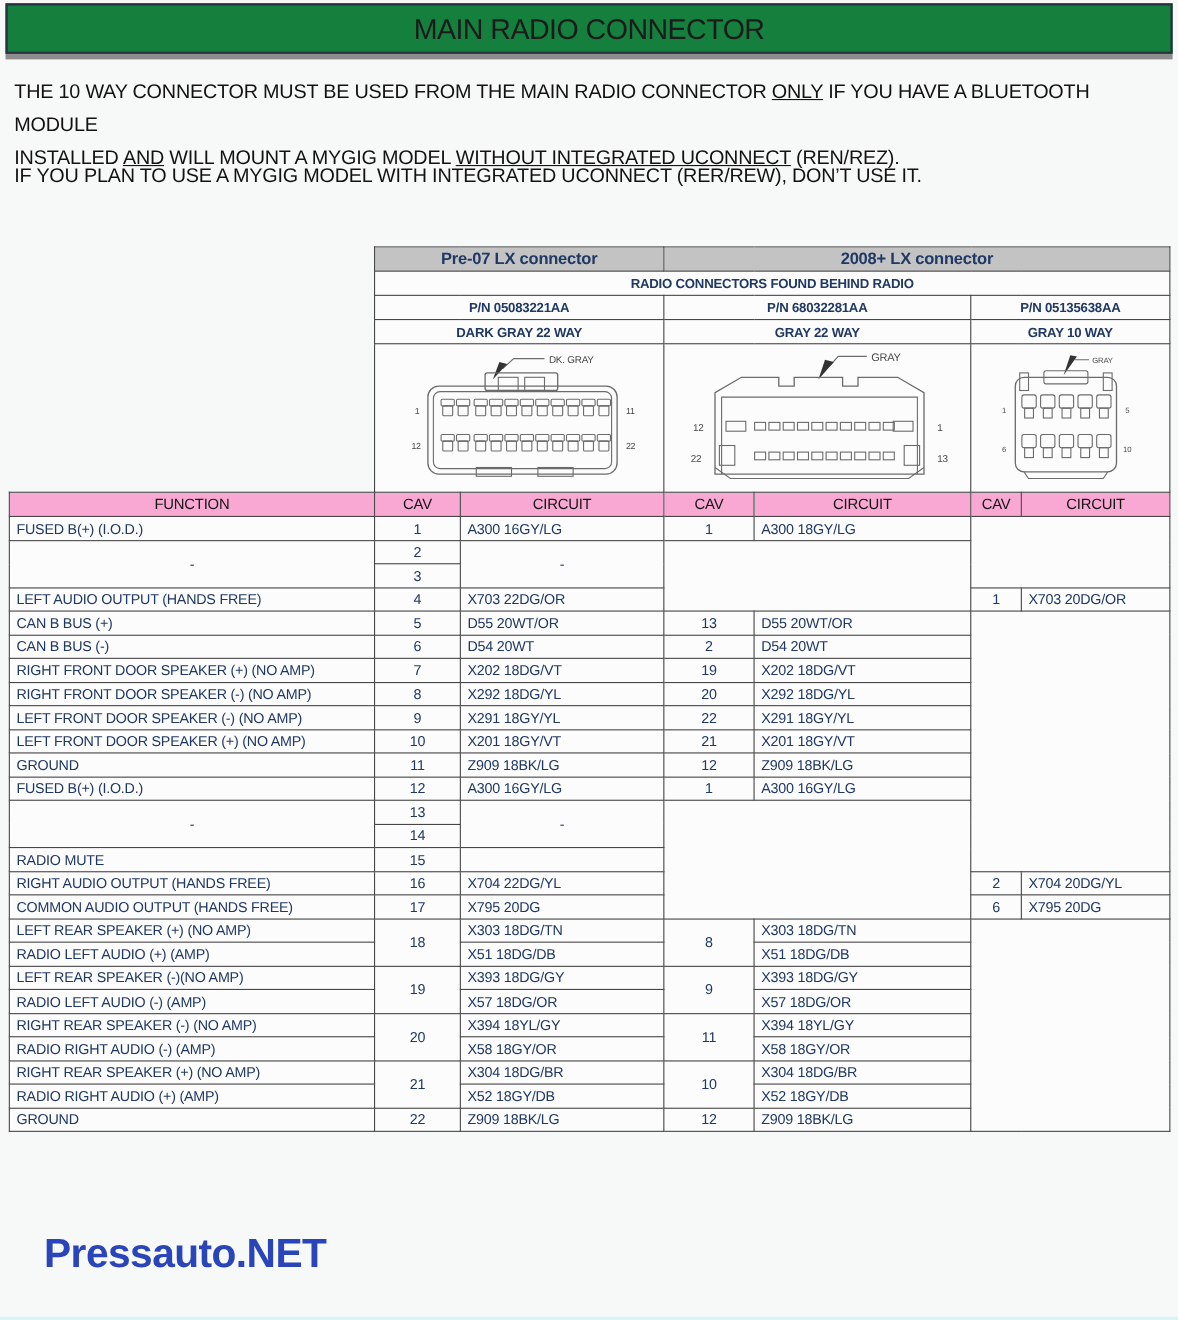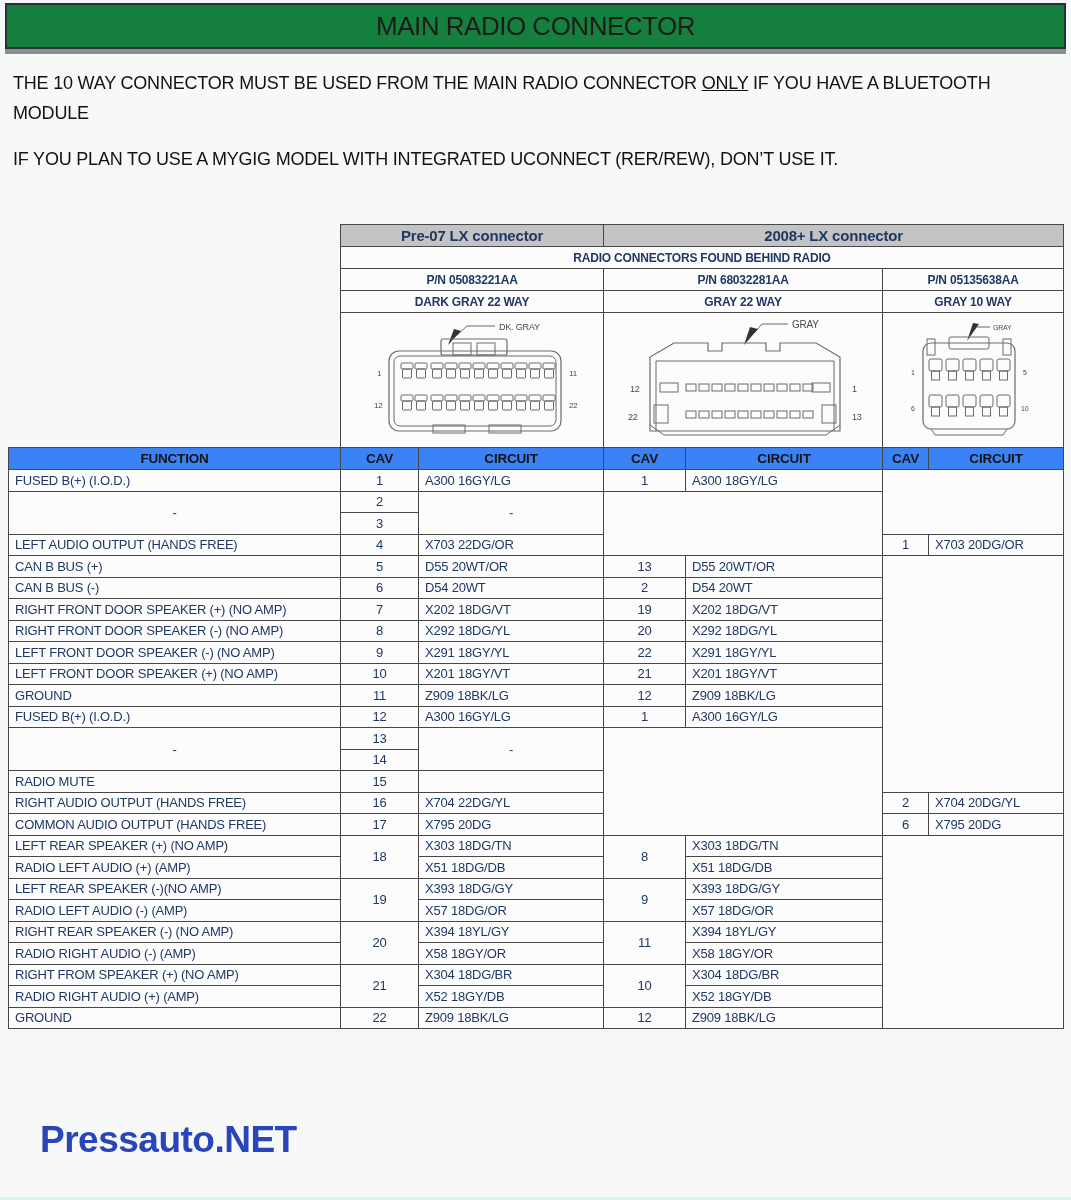--- a/index.html
+++ b/index.html
@@ -37,21 +37,21 @@
     color:#1f3864;font-size:13px;letter-spacing:-0.2px;
     padding:0 6px;overflow:hidden;white-space:nowrap;
   }
   .pin-table td.ghost{border:none;background:transparent;}
   .pin-table tr{height:21.5px;}
   .pin-table tr.hr{height:22px;}
   .pin-table tr.dr{height:131px;}
 
   td.top-head{background:#c3c3c3;color:#1f3864;font-weight:bold;text-align:center;font-size:15px;}
   td.sub-head{background:#fcfcfc;color:#1f3864;font-weight:bold;text-align:center;font-size:12px;}
-  td.col-head{background:#3b82f6;color:#141414;font-weight:bold;text-align:center;font-size:13.5px;}
+  td.col-head{background:#f9a8d4;color:#141414;font-weight:normal;text-align:center;font-size:13.5px;}
   td.cav{text-align:center;}
   td.dash{text-align:center;}
   td.diag{padding:0;text-align:center;vertical-align:middle;}
 
   svg .ln{stroke:#6b6b6b;fill:none;stroke-width:1.2;}
   svg .lnt{stroke:#6b6b6b;fill:none;stroke-width:1;}
   svg text{fill:#4a4a4a;font-family:"Liberation Sans",sans-serif;}
   svg .arr{fill:#333;}
 
   
@@ -65,20 +65,21 @@
 
 <div class="page">
 
   <div class="title-box">
     <span>MAIN RADIO CONNECTOR</span>
   </div>
   <div class="title-underbar"></div>
 
   <div class="para" id="para1">
     <div><span>THE 10 WAY CONNECTOR MUST BE USED FROM THE MAIN RADIO CONNECTOR </span><span class="u">ONLY</span><span> IF YOU HAVE A BLUETOOTH MODULE</span></div>
+    <div><span>INSTALLED </span><span class="u">AND</span><span> WILL MOUNT A MYGIG MODEL </span><span class="u">WITHOUT INTEGRATED UCONNECT</span><span> (REN/REZ).</span></div>
   </div>
   <div class="para" id="para2">
     <span>IF YOU PLAN TO USE A MYGIG MODEL WITH INTEGRATED UCONNECT (RER/REW), DON’T USE IT.</span>
   </div>
 
   <table class="pin-table">
     <colgroup>
       <col style="width:332px">
         <col style="width:78px">
         <col style="width:185px">
@@ -393,21 +394,21 @@
         <td>X394 18YL/GY</td>
         <td class="cav" rowspan="2">11</td>
         <td>X394 18YL/GY</td>
       </tr>
       <tr>
         <td>RADIO RIGHT AUDIO (-) (AMP)</td>
         <td>X58 18GY/OR</td>
         <td>X58 18GY/OR</td>
       </tr>
       <tr>
-        <td>RIGHT FROM SPEAKER (+) (NO AMP)</td>
+        <td>RIGHT REAR SPEAKER (+) (NO AMP)</td>
         <td class="cav" rowspan="2">21</td>
         <td>X304 18DG/BR</td>
         <td class="cav" rowspan="2">10</td>
         <td>X304 18DG/BR</td>
       </tr>
       <tr>
         <td>RADIO RIGHT AUDIO (+) (AMP)</td>
         <td>X52 18GY/DB</td>
         <td>X52 18GY/DB</td>
       </tr>

